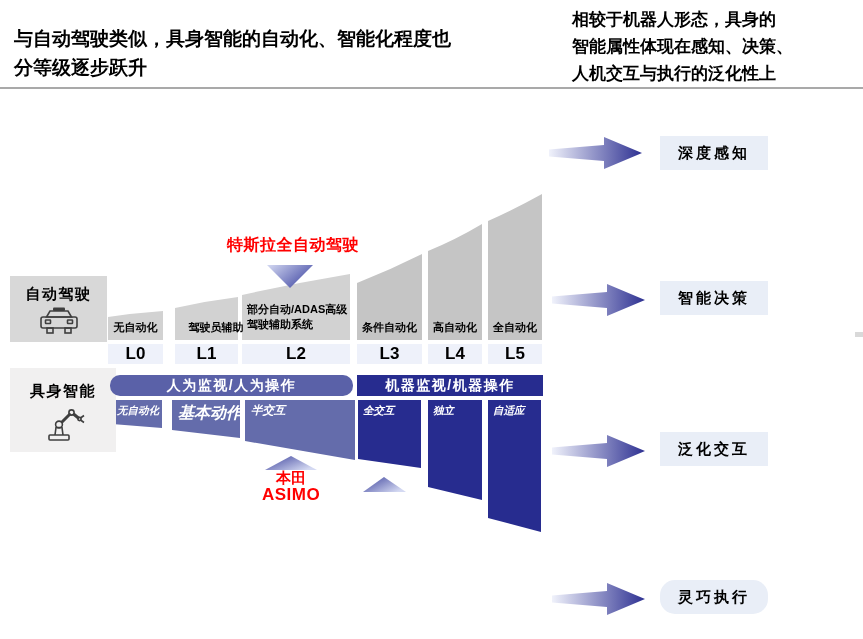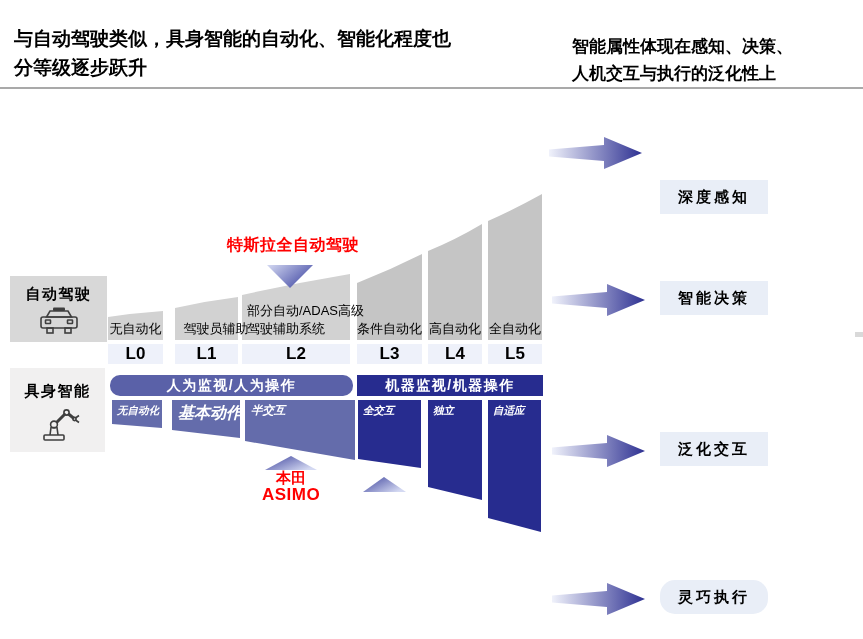--- a/index.html
+++ b/index.html
@@ -9,41 +9,41 @@
   .abs { position:absolute; }
   .title-left { left:14px; top:24px; width:530px; font-size:19px; font-weight:bold; color:#000; line-height:29px; }
   .title-right { left:572px; top:6px; width:291px; font-size:17px; font-weight:bold; color:#000; line-height:27px; }
   .divider { left:0; top:87px; width:863px; height:2px; background:#a9a9a9; }
   .cat-box { background:#d8d8d8; text-align:center; }
   .cat-label { font-size:15px; font-weight:bold; color:#000; letter-spacing:1.5px; }
   .lvl-box { top:344px; height:20px; background:#eef1fa; color:#000; font-size:17px; font-weight:bold;
              display:flex; align-items:center; justify-content:center; }
   .sup-bar { top:375px; height:21px; color:#fff; font-size:14px; font-weight:bold; letter-spacing:1.5px;
              display:flex; align-items:center; justify-content:center; }
-  .gray-label { font-size:13px; font-weight:normal; color:#000; white-space:nowrap; text-align:center; }
+  .gray-label { font-size:11px; font-weight:bold; color:#000; white-space:nowrap; text-align:center; }
   .blue-label { font-size:10.5px; font-weight:bold; color:#fff; white-space:nowrap; font-style:italic; }
   .red { color:#ff0000; font-weight:bold; }
   .flow-box { width:108px; height:34px; background:#e9eef7; color:#000; font-size:15px; font-weight:bold;
               letter-spacing:3px; display:flex; align-items:center; justify-content:center; }
   .tesla { width:170px; text-align:center; font-size:16px; letter-spacing:0.5px; }
   .honda { width:110px; text-align:center; font-size:15px; line-height:17px; }
   .boston { width:130px; text-align:center; font-size:14px; line-height:16px; }
   .edge-dash { background:#d9d9d9; }
 </style>
 </head>
 <body>
 
 <div class="stage">
 
   <div class="abs title-left">
     <span>与自动驾驶类似，具身智能的自动化、智能化程度也</span><br>
     <span>分等级逐步跃升</span>
   </div>
   <div class="abs title-right">
-    <br>
+    <span>相较于机器人形态，具身的</span><br>
     <span>智能属性体现在感知、决策、</span><br>
     <span>人机交互与执行的泛化性上</span>
   </div>
   <div class="abs divider"></div>
 
   <svg class="abs" style="left:0;top:0;" width="863" height="639" viewBox="0 0 863 639">
     <defs>
       <linearGradient id="triDown" x1="0" y1="0" x2="1" y2="0.6">
         <stop offset="0" stop-color="#d4d9f2"></stop>
         <stop offset="1" stop-color="#4a51a8"></stop>
@@ -85,21 +85,21 @@
         <path d="M13,5 L31,5 L34.5,11 L9.5,11 Z"></path>
         <rect x="4" y="11" width="36" height="11" rx="2"></rect>
         <rect x="8.5" y="14" width="5" height="3.5" rx="0.5"></rect>
         <rect x="30.5" y="14" width="5" height="3.5" rx="0.5"></rect>
         <rect x="10" y="22" width="6" height="5"></rect>
         <rect x="28" y="22" width="6" height="5"></rect>
       </g>
     </svg>
   </div>
 
-  <div class="abs cat-box" style="left:10px; top:368px; width:95px; height:84px; background:#f1f0f0;">
+  <div class="abs cat-box" style="left:10px; top:368px; width:106px; height:84px; background:#f1f0f0;">
     <div class="cat-label" style="margin-top:14px;">具身智能</div>
     <svg width="44" height="40" viewBox="0 0 44 40" style="margin-top:2px;">
       <g fill="none" stroke="#3f3f3f" stroke-width="1.6">
         <rect x="8" y="32" width="20" height="5" rx="1"></rect>
         <path d="M14,32 L15,24.5 L21,24.5 L22,32"></path>
         <circle cx="18" cy="21.5" r="3.4"></circle>
         <path d="M20.5,19.5 L29.5,10.5" stroke-width="3"></path>
         <circle cx="30.5" cy="9.5" r="2.6"></circle>
         <path d="M32.5,11 L38,15.5" stroke-width="3"></path>
         <circle cx="38.5" cy="16" r="1.6"></circle>
@@ -145,21 +145,21 @@
 
   <svg class="abs" style="left:549px; top:136px;" width="95" height="34" viewBox="0 0 95 34">
     <defs>
         <linearGradient id="ag1" x1="0" y1="0" x2="1" y2="0">
       <stop offset="0" stop-color="#f0f2fb"></stop>
           <stop offset="1" stop-color="#2e3192"></stop>
         </linearGradient>
       </defs>
     <polygon points="0,13.5 55,9 55,1 93,17 55,33 55,25 0,20.5" fill="url(#ag1)"></polygon>
   </svg>
-  <div class="abs flow-box" style="left:660px; top:136px;margin-top:44px;">深度感知</div>
+  <div class="abs flow-box" style="left:660px; top:136px;">深度感知</div>
 
   <svg class="abs" style="left:552px; top:283px;" width="95" height="34" viewBox="0 0 95 34">
     <defs>
         <linearGradient id="ag2" x1="0" y1="0" x2="1" y2="0">
       <stop offset="0" stop-color="#f0f2fb"></stop>
           <stop offset="1" stop-color="#2e3192"></stop>
         </linearGradient>
       </defs>
     <polygon points="0,13.5 55,9 55,1 93,17 55,33 55,25 0,20.5" fill="url(#ag2)"></polygon>
   </svg>

